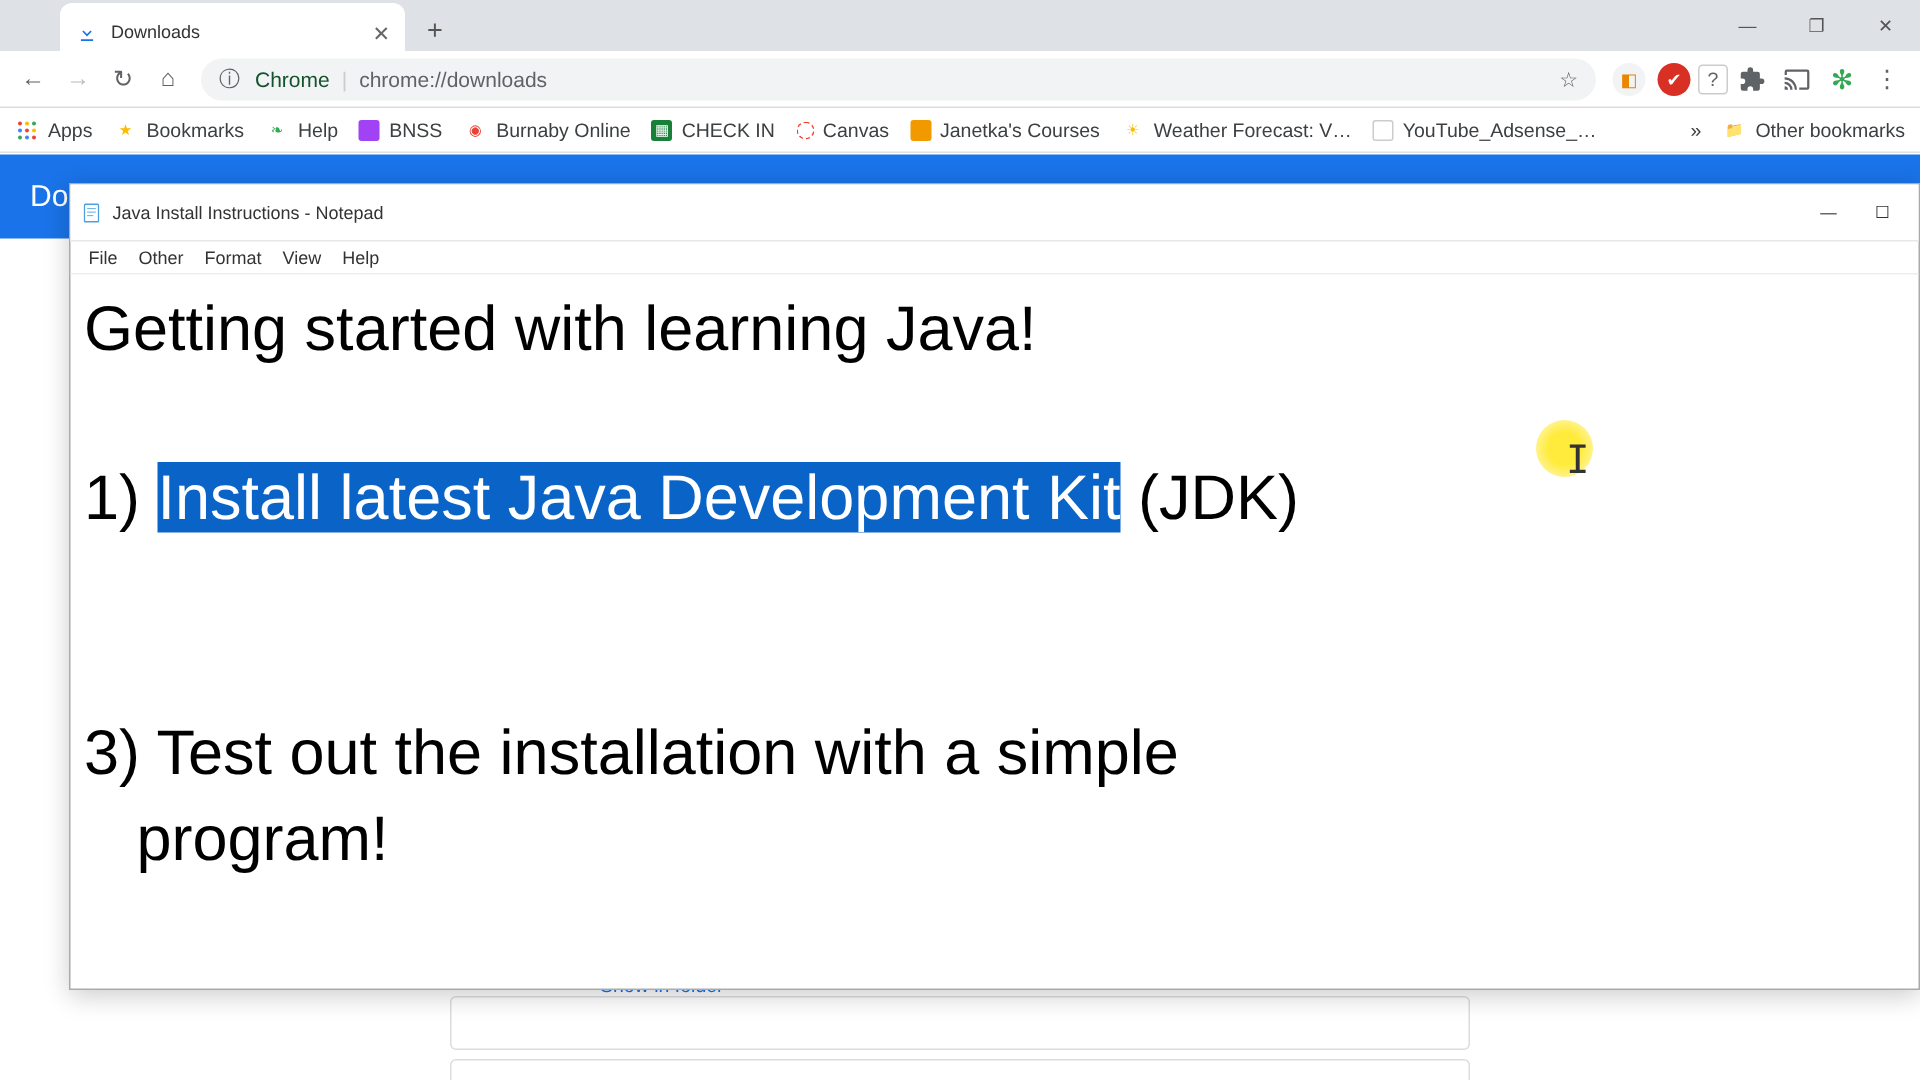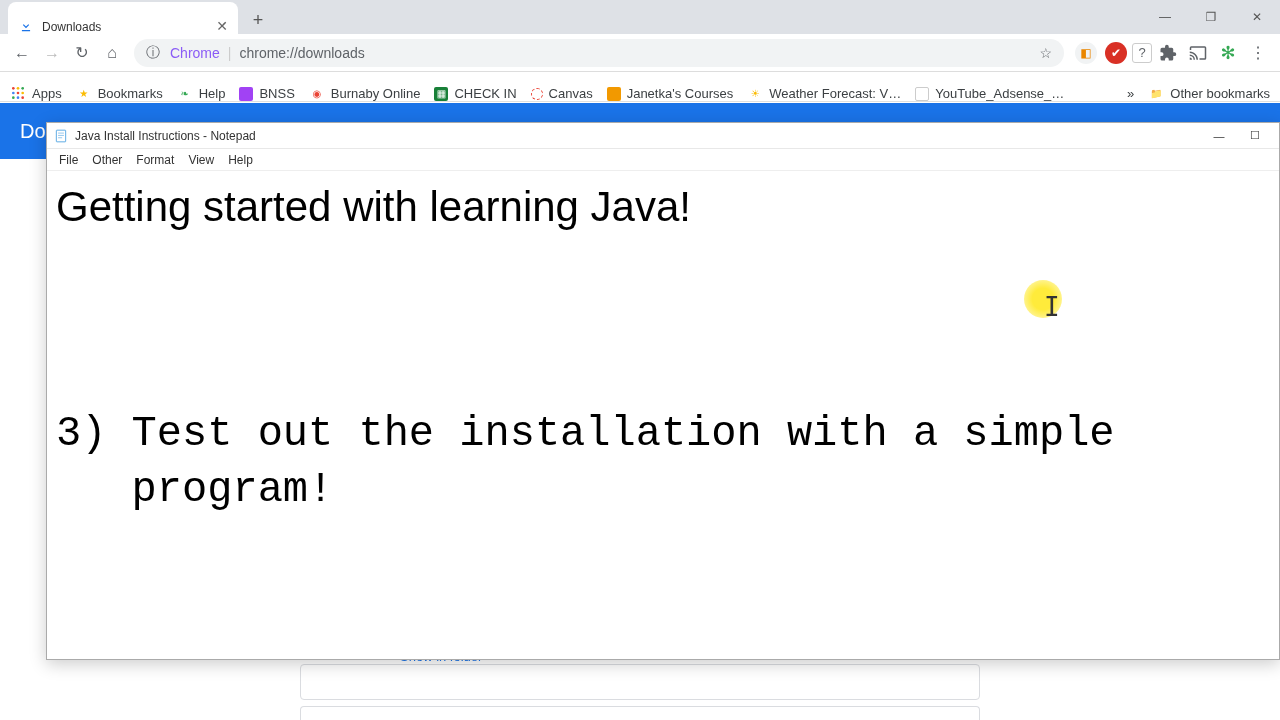--- a/index.html
+++ b/index.html
@@ -1,49 +1,49 @@
 <!DOCTYPE html>
 <html><head>
 <meta charset="utf-8">
 <style>
 * { margin: 0; padding: 0; box-sizing: border-box; font-family: "Segoe UI", Tahoma, sans-serif; }
 body { width: 1280px; height: 720px; overflow: hidden; background: #fff; position: relative; }
 
 
 .chrome-top { background: #dee1e6; height: 34px; display: flex; align-items: flex-end; padding-left: 8px; }
-.tab { background: #fff; height: 32px; width: 230px; border-radius: 8px 8px 0 0; display: flex; align-items: flex-end; padding: 0 10px; font-size: 12px; color: #333; position: relative; }
+.tab { background: #fff; height: 32px; width: 230px; border-radius: 8px 8px 0 0; display: flex; align-items: flex-start; padding: 12px 10px; font-size: 12px; color: #333; position: relative; margin-left: 32px; }
 .tab .favicon { width: 16px; height: 16px; margin-right: 8px; display: flex; align-items: center; justify-content: center; }
 .tab .tab-close { margin-left: auto; color: #666; font-size: 14px; cursor: pointer; }
 .new-tab { width: 28px; height: 28px; display: flex; align-items: center; justify-content: center; color: #555; font-size: 18px; margin-left: 6px; cursor: pointer; }
 .win-controls { position: absolute; right: 0; top: 0; display: flex; height: 34px; }
 .win-btn { width: 46px; display: flex; align-items: center; justify-content: center; color: #555; font-size: 12px; }
 
 .toolbar { background: #fff; height: 38px; border-bottom: 1px solid #ddd; display: flex; align-items: center; padding: 0 8px; gap: 2px; }
 .nav-btn { width: 28px; height: 28px; border-radius: 50%; display: flex; align-items: center; justify-content: center; color: #5f6368; cursor: pointer; font-size: 16px; }
 .nav-btn.disabled { color: #bbb; }
 .address { flex: 1; height: 28px; background: #f1f3f4; border-radius: 14px; display: flex; align-items: center; padding: 0 12px; font-size: 14px; color: #5f6368; margin: 0 6px; }
-.address .chip { color: #8b5cf6; }
+.address .chip { color: #14532d; }
 .address .divider { margin: 0 8px; color: #ccc; }
 .toolbar-icon { width: 28px; height: 28px; display: flex; align-items: center; justify-content: center; color: #5f6368; font-size: 16px; }
 .ext-icon { width: 22px; height: 22px; border-radius: 50%; margin: 0 3px; display: flex; align-items: center; justify-content: center; font-size: 12px; }
 
-.bookmarks { background: #fff; height: 30px; border-bottom: 1px solid #e0e0e0; display: flex; align-items: flex-end; padding: 0 10px; gap: 14px; font-size: 13px; color: #3c4043; }
+.bookmarks { background: #fff; height: 30px; border-bottom: 1px solid #e0e0e0; display: flex; align-items: center; padding: 0 10px; gap: 14px; font-size: 13px; color: #3c4043; }
 .bk-item { display: flex; align-items: center; gap: 6px; cursor: pointer; white-space: nowrap; }
 .bk-favicon { width: 16px; height: 16px; border-radius: 2px; display: inline-flex; align-items: center; justify-content: center; font-size: 10px; }
 .bk-spacer { flex: 1; }
 
 .page-bg { position: absolute; top: 103px; left: 0; right: 0; bottom: 0; background: #fff; }
 .blue-header { background: #1a73e8; height: 56px; display: flex; align-items: center; padding: 0 20px; color: #fff; font-size: 20px; }
 .card-stub { position: absolute; bottom: 20px; left: 300px; width: 680px; height: 36px; border: 1px solid #dadce0; border-radius: 4px; background: #fff; }
 .card-stub2 { position: absolute; bottom: 0; left: 300px; width: 680px; height: 14px; border: 1px solid #dadce0; border-top-left-radius: 4px; border-top-right-radius: 4px; border-bottom: none; background: #fff; }
 .sif-link { position: absolute; left: 400px; bottom: 56px; font-size: 13px; color: #1a73e8; }
 
 
 .notepad { position: absolute; left: 46px; top: 122px; right: 0; height: 538px; background: #fff; border: 1px solid #aaa; box-shadow: 0 4px 16px rgba(0,0,0,.2); }
-.np-title { height: 26px; background: #fff; display: flex; align-items: center; padding: 0 6px; font-size: 12px; color: #333; border-bottom: 1px solid #e8e8e8; }
+.np-title { height: 38px; background: #fff; display: flex; align-items: center; padding: 0 6px; font-size: 12px; color: #333; border-bottom: 1px solid #e8e8e8; }
 .np-icon { width: 16px; height: 16px; margin-right: 6px; display: inline-flex; align-items: center; justify-content: center; }
 .np-win-controls { margin-left: auto; display: flex; gap: 0; }
 .np-win-btn { width: 36px; height: 24px; display: flex; align-items: center; justify-content: center; color: #333; font-size: 11px; }
 .np-menu { height: 22px; display: flex; align-items: center; padding: 0 6px; gap: 2px; font-size: 12px; color: #333; border-bottom: 1px solid #eee; }
 .np-menu span { padding: 2px 6px; cursor: pointer; }
 .np-body { padding: 8px 9px; font-family: Consolas, "Courier New", monospace; font-size: 42px; line-height: 1.35; color: #000; }
 .np-body .row { white-space: pre-wrap; }
 .sel { background: #0a63c7; color: #fff; }
 .cursor-highlight { position: absolute; width: 38px; height: 38px; border-radius: 50%; background: radial-gradient(circle, #ffeb3b 40%, rgba(255,235,59,.6) 70%, rgba(255,235,59,0) 100%); pointer-events: none; }
 .text-caret { font-family: Consolas, monospace; color: #333; font-size: 26px; position: absolute; }
@@ -188,21 +188,22 @@
   <div class="np-menu">
     <span>File</span>
     <span>Other</span>
     <span>Format</span>
     <span>View</span>
     <span>Help</span>
   </div>
   <div class="np-body">
     <div class="row">Getting started with learning Java!</div>
     <div class="row">&nbsp;</div>
+    <div class="row"><span>1) </span><span class="sel">Install latest Java Development Kit</span><span> (JDK)</span></div>
     <div class="row">&nbsp;</div>
     <div class="row">&nbsp;</div>
-    <div class="row" style="white-space:pre;font-family:Liberation Mono, monospace;">3) Test out the installation with a simple
+    <div class="row" style="white-space:pre;">3) Test out the installation with a simple
    program!</div>
   </div>
 </div>
 
 <div class="cursor-highlight" style="left:1024px; top:280px;"></div>
 <div class="text-caret" style="left:1044px; top:292px;">I</div>
 
 </body></html>

